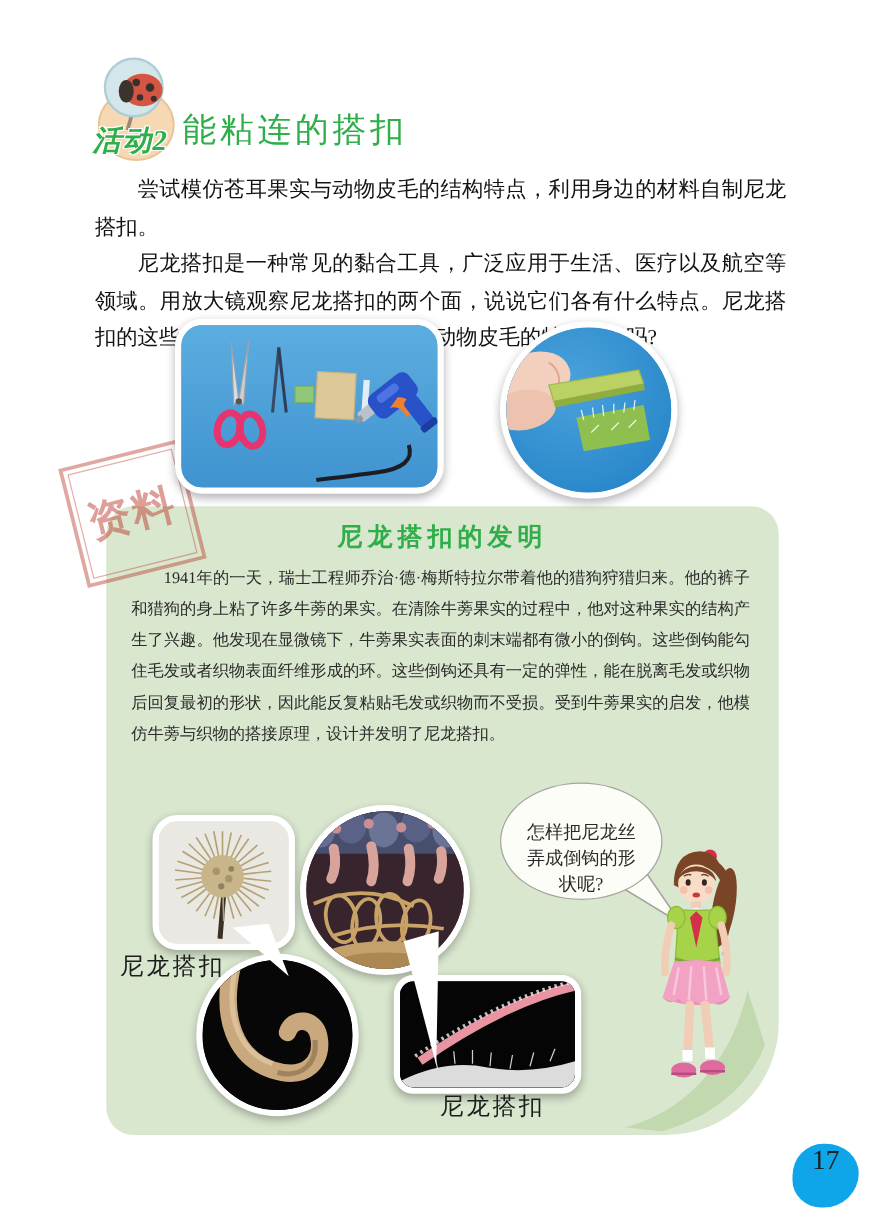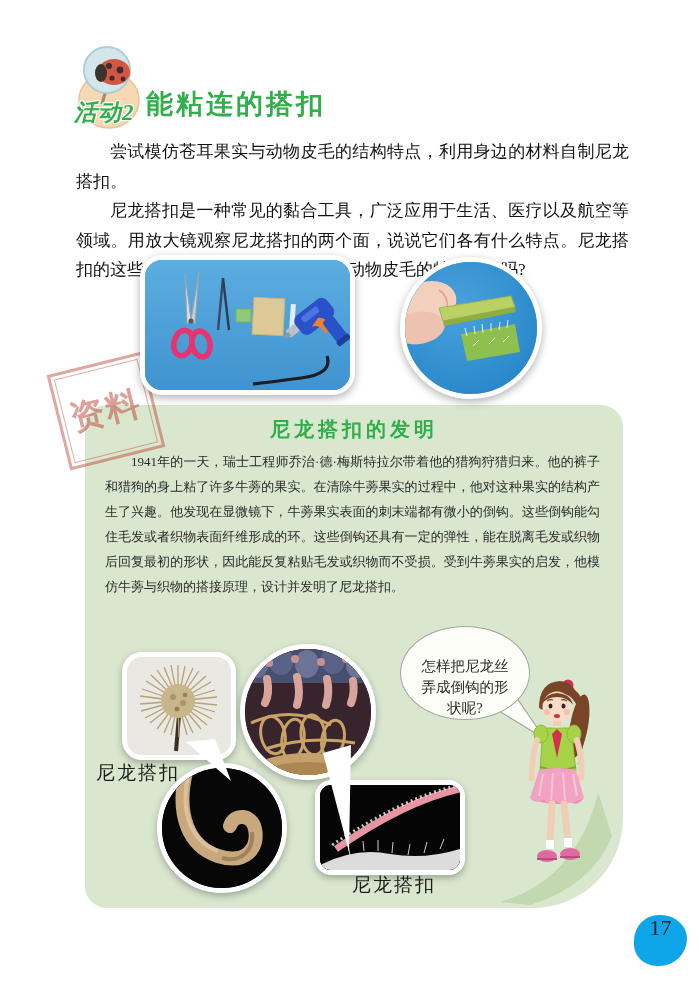--- a/index.html
+++ b/index.html
@@ -10,21 +10,21 @@
   }
   .abs{position:absolute;}
   
   .badge-wrap{left:76px;top:42px;width:66px;height:88px;z-index:3;}
   .badge-label{
     left:74px;top:97px;z-index:4;color:#2fae4a;font-weight:bold;font-style:italic;
     font-size:23px;letter-spacing:1px;
     text-shadow:-1px -1px 0 #fff,1px -1px 0 #fff,-1px 1px 0 #fff,1px 1px 0 #fff;
   }
   .page-title{
-    left:146px;top:86px;color:#2fae4a;font-weight:bold;font-size:27px;
+    left:146px;top:86px;color:#2fae4a;font-weight:normal;font-size:27px;
     letter-spacing:3px;z-index:3;font-family:"Liberation Sans","DejaVu Sans",sans-serif;
   }
   
   .intro{
     left:76px;top:137px;width:553px;font-size:17px;line-height:29.5px;
     color:#121212;text-align:justify;z-index:2;
   }
   .intro p{margin:0;text-indent:2em;}
   
   .photo{border:5px solid #fff;box-shadow:0 3px 8px rgba(0,0,0,.3);overflow:hidden;background:#4aa0d9;}

